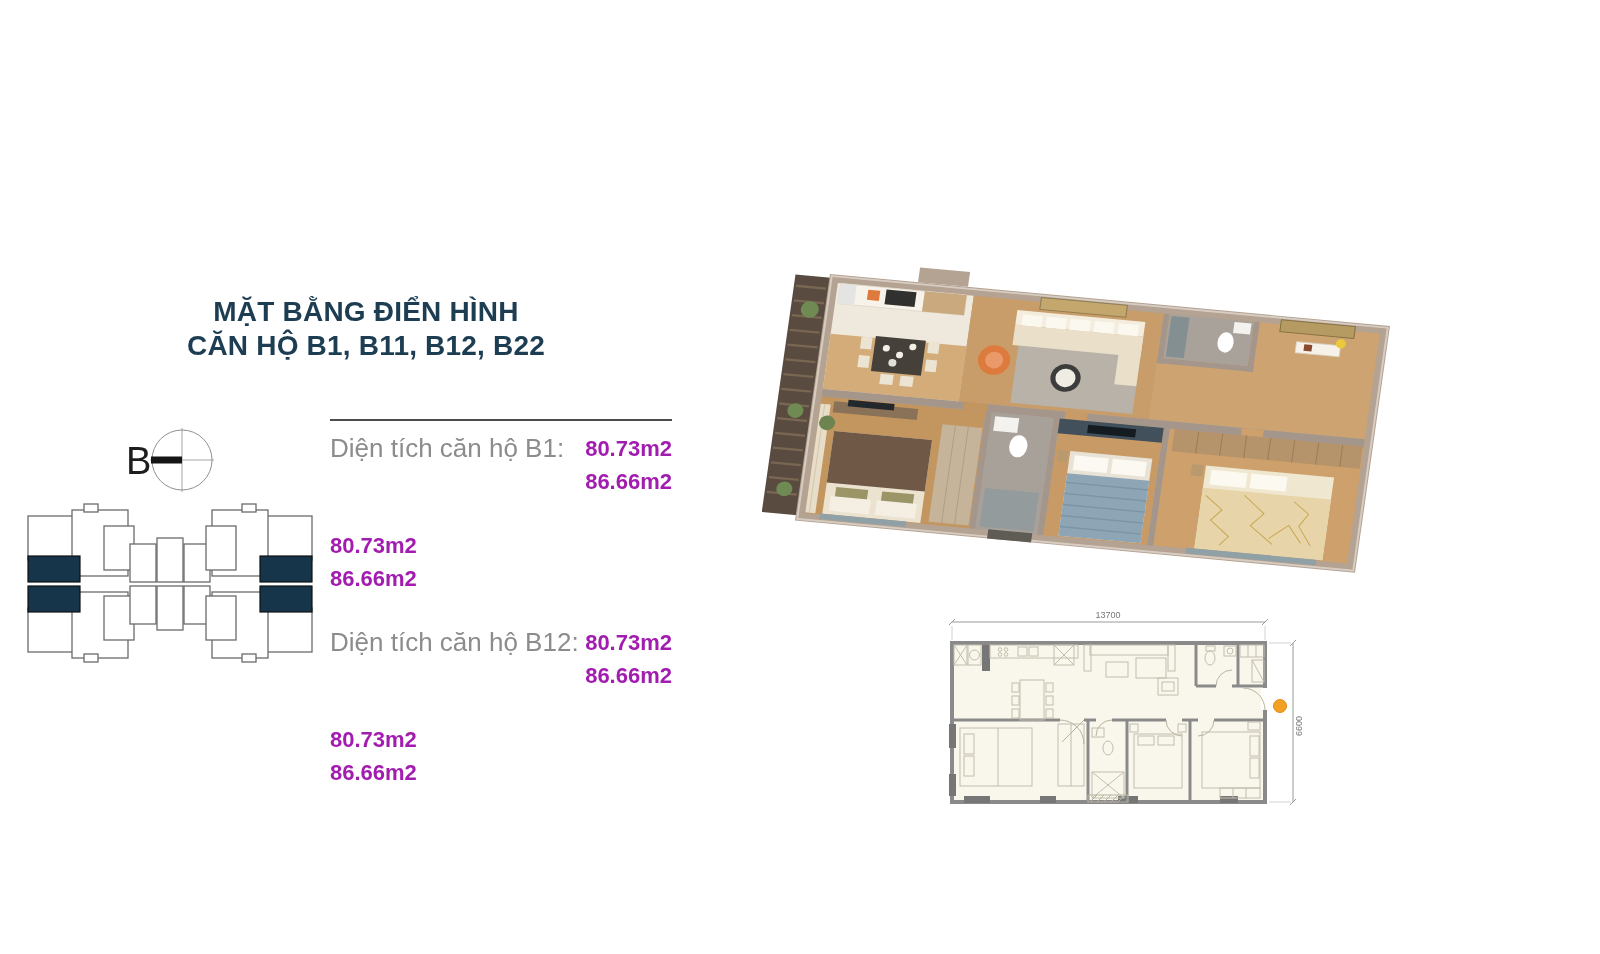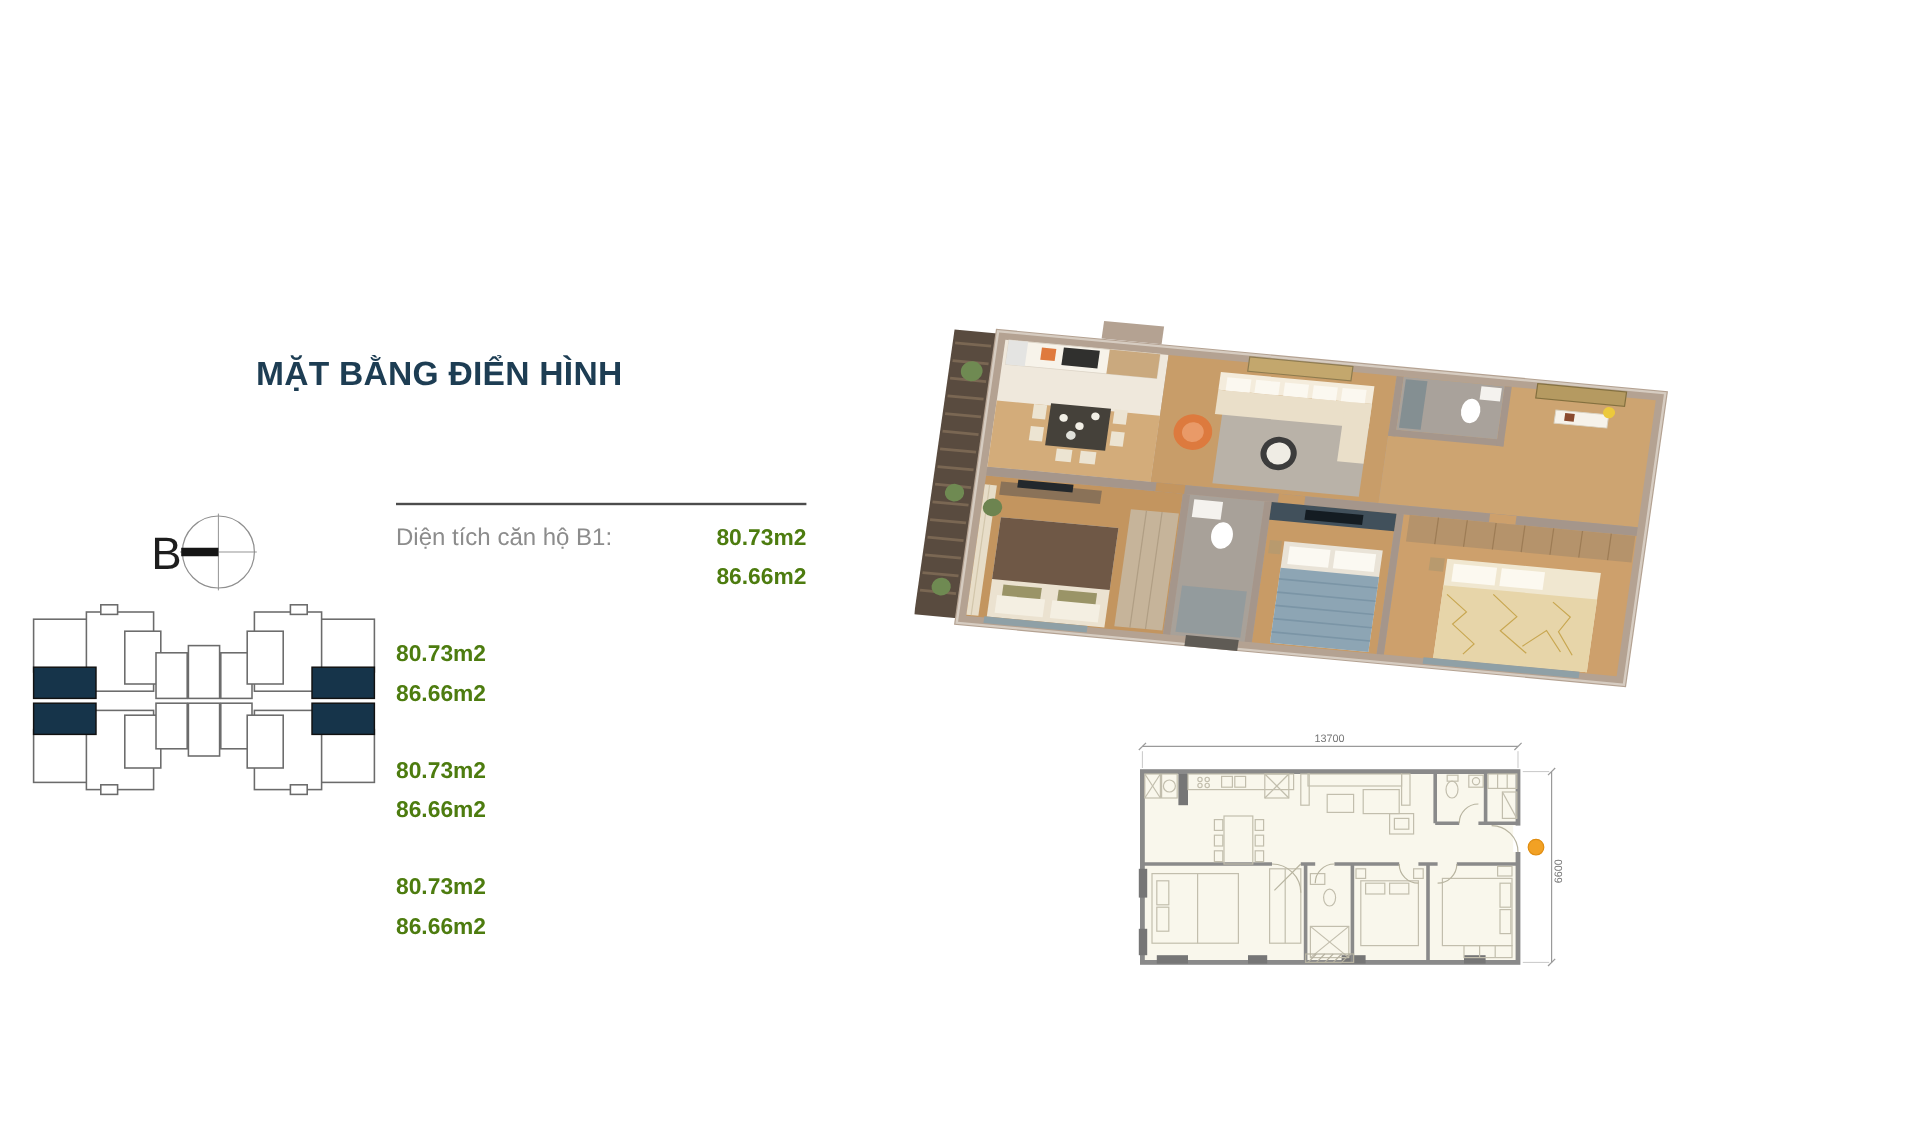--- a/index.html
+++ b/index.html
@@ -10,32 +10,33 @@
   .abs { position:absolute; }
 
   
   #title-block { left:160px; top:295px; width:412px; text-align:center;
     color:#1d3d53; font-weight:bold; font-size:28px; line-height:34px; letter-spacing:0.2px; }
 
   
   #area-table { left:330px; top:419px; width:342px; }
   #area-table .rule { border-top:2px solid #4c4c4c; margin-bottom:11px; }
   .area-row { display:flex; justify-content:space-between; margin-bottom:31px; }
-  .area-row .lbl { font-size:20px; color:#8c8c8c; line-height:33px; white-space:nowrap; }
-  .area-row .vals { text-align:center; font-size:19px; font-weight:bold; color:#4d7c0f; line-height:33px; }
+  .area-row .lbl { font-size:26px; color:#8c8c8c; line-height:33px; white-space:nowrap; }
+  .area-row .vals { text-align:center; font-size:22px; font-weight:bold; color:#a21caf; line-height:33px; }
 
   svg text { font-family:"Liberation Sans","DejaVu Sans",sans-serif; }
 </style>
 </head>
 <body>
 
 <div id="canvas">
 
   <div class="abs" id="title-block">
     <div>MẶT BẰNG ĐIỂN HÌNH</div>
+    <div>CĂN HỘ B1, B11, B12, B22</div>
   </div>
 
   <svg class="abs" style="left:118px;top:416px" width="110" height="84" viewBox="0 0 110 84">
     <circle cx="64" cy="44" r="30" fill="none" stroke="#8f8f8f" stroke-width="1"></circle>
     <line x1="64" y1="12" x2="64" y2="76" stroke="#8f8f8f" stroke-width="0.8"></line>
     <line x1="32" y1="44" x2="96" y2="44" stroke="#8f8f8f" stroke-width="0.8"></line>
     <line x1="33" y1="44" x2="64" y2="44" stroke="#151515" stroke-width="7"></line>
     <text x="8" y="58" font-size="38" fill="#1d1d1d">B</text>
   </svg>
 
@@ -87,20 +88,21 @@
     </div>
 
     <div class="area-row">
       <span class="vals">
         <div>80.73m2</div>
         <div>86.66m2</div>
       </span>
     </div>
 
     <div class="area-row">
+      <span class="lbl">Diện tích căn hộ B12:</span>
       <span class="vals">
         <div>80.73m2</div>
         <div>86.66m2</div>
       </span>
     </div>
 
     <div class="area-row">
       <span class="vals">
         <div>80.73m2</div>
         <div>86.66m2</div>

